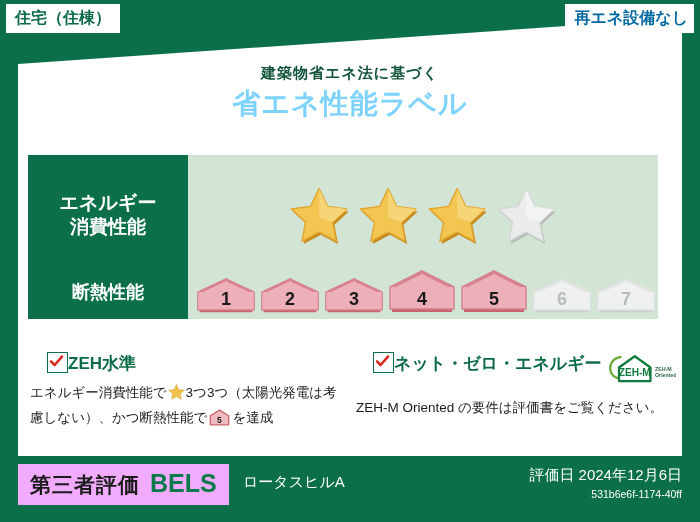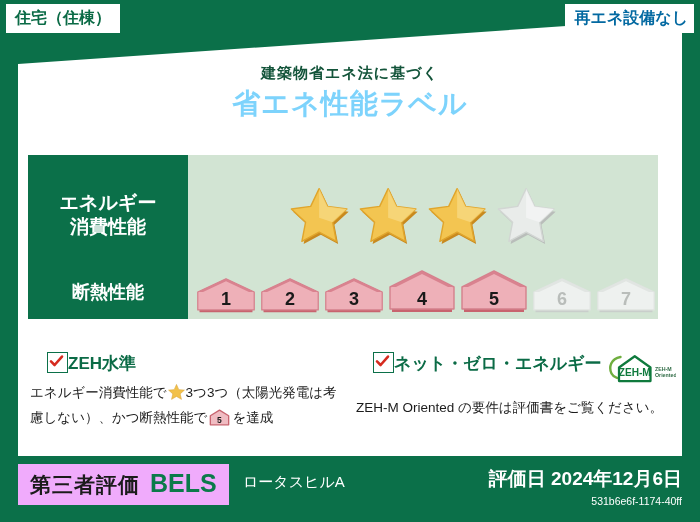--- a/index.html
+++ b/index.html
@@ -234,21 +234,21 @@
     font-size: 15px;
     font-weight: normal;
   }
   .eval-wrap {
     position: absolute;
     right: 18px;
     top: 10px;
     text-align: right;
     color: #ffffff;
   }
-  .eval-date { font-size: 19px; font-weight: bold; letter-spacing: 0px; }
+  .eval-date { font-size: 15px; font-weight: normal; letter-spacing: 0px; }
   .eval-id { font-size: 10.5px; margin-top: 3px; letter-spacing: 0px; }
 </style>
 </head>
 <body>
 
 <div id="label-root">
 
   <div class="white-body"></div>
 
   <div class="badge-type">住宅（住棟）</div>

